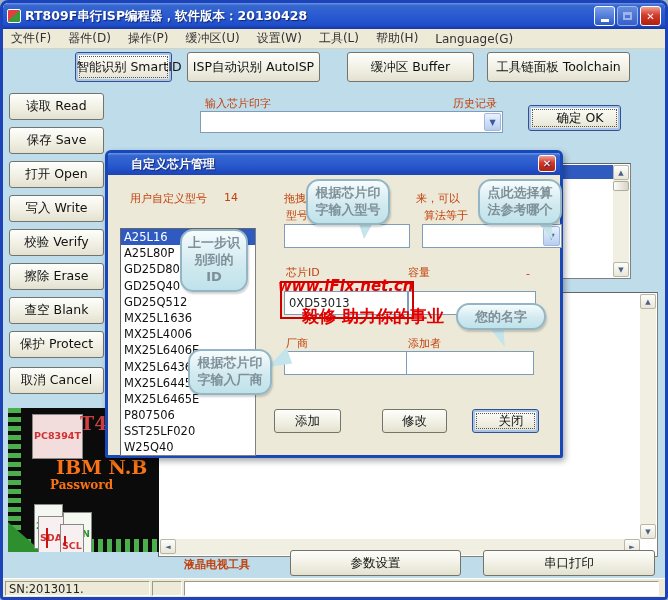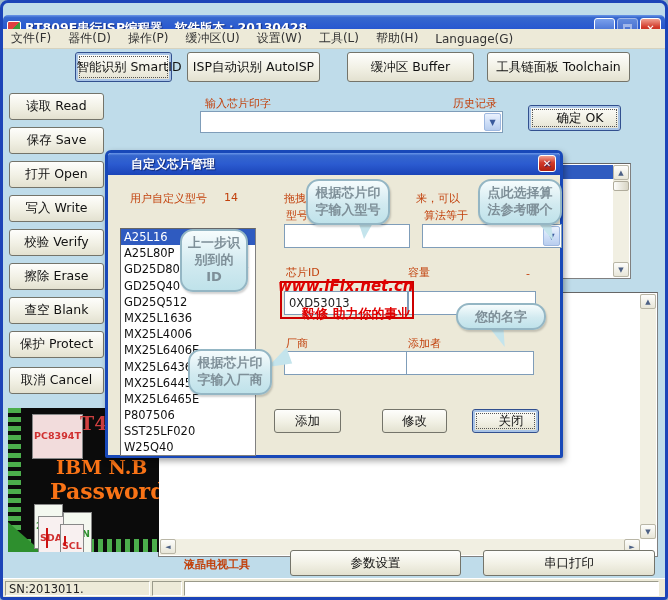--- a/index.html
+++ b/index.html
@@ -1,20 +1,20 @@
 <!DOCTYPE html>
 <html><head>
 <meta charset="utf-8">
 <style>
   html,body{margin:0;padding:0;background:#9AB6C8;font-family:"DejaVu Sans","Liberation Sans",sans-serif;}
   *{box-sizing:border-box;}
   .window{position:relative;width:668px;height:600px;border:3px solid #1C44B8;border-radius:8px 8px 4px 4px;
           background:#BFDCEA;overflow:hidden;}
   
-  .titlebar{position:absolute;left:0;top:12px;width:662px;height:26px;
+  .titlebar{position:absolute;left:0;top:0;width:662px;height:26px;
             background:linear-gradient(180deg,#6A96E8 0%,#3667CE 10%,#2B5BD0 45%,#1F4ECC 85%,#17379E 100%);
             display:flex;align-items:center;padding:0 4px;border-radius:5px 5px 0 0;}
   .titlebar .title{color:#fff;font-weight:bold;font-size:12.5px;text-shadow:1px 1px 1px #10266E;margin-left:4px;flex:1;
                    white-space:nowrap;overflow:hidden;}
   .app-icon{width:14px;height:14px;border-radius:2px;background:linear-gradient(135deg,#E04040 0 50%,#3A9A3A 50% 100%);
             border:1px solid #fff;}
   .winbtn{width:21px;height:20px;margin-left:2px;border:1px solid #fff;border-radius:3px;
           display:flex;align-items:center;justify-content:center;color:#fff;font-size:10px;font-weight:bold;}
   .winbtn.min{background:linear-gradient(180deg,#7AA0EC,#2E5BC8);}
   .winbtn.max{background:linear-gradient(180deg,#8AAAE8,#4A6FC8);opacity:.55;}
@@ -189,21 +189,21 @@
     </div>
   </div>
 
   <div class="chip">
     <div class="pins-left"></div>
     <div class="pins-bottom"></div>
     <div class="pcb-corner"></div>
     <div class="chip-badge" style="left:24px;top:6px;background:#F2DCDC;color:#D03030;font-size:9.5px;">PC8394T</div>
     <div class="chip-serif" style="left:72px;top:4px;color:#D04040;font-size:19px;">T43</div>
     <div class="chip-serif" style="left:48px;top:48px;font-size:19px;">IBM N.B</div>
-    <div class="chip-serif" style="left:42px;top:70px;font-size:22px;">Password</div>
+    <div class="chip-serif" style="left:42px;top:70px;font-size:12px;">Password</div>
     <div class="chip-badge" style="left:26px;top:96px;background:#F4F8F0;color:#2E8F2E;font-size:9.5px;">2PIN</div>
     <div class="chip-badge" style="left:30px;top:108px;background:#F8F0F0;color:#D03030;font-size:9.5px;">SDA</div>
     <div class="chip-badge" style="left:55px;top:104px;background:#F4F8F0;color:#2E8F2E;font-size:9.5px;">3PIN</div>
     <div class="chip-badge" style="left:52px;top:116px;background:#F8F0F0;color:#D03030;font-size:9.5px;">SCL</div>
     <div class="redline" style="left:38px;top:120px;height:20px;"></div>
     <div class="redline" style="left:56px;top:128px;height:10px;"></div>
   </div>
 
   <div class="lbl" style="left:181px;top:554px;font-weight:bold;">液晶电视工具</div>
   <button class="xp-btn" style="left:287px;top:547px;width:171px;height:26px;">
@@ -255,21 +255,21 @@
       <input class="field" style="left: 176px; top: 49px; width: 126px; height: 24px;">
       <div class="lbl" style="left:316px;top:33px;">算法等于</div>
       <div class="combo" style="left:314px;top:49px;width:140px;height:24px;">
         <div class="arrow">▼</div>
       </div>
 
       <div class="lbl" style="left:178px;top:90px;">芯片ID</div>
       <input class="field" style="left: 176px; top: 116px; width: 124px; height: 24px;" value="0XD53013">
       <div class="red-frame" style="left:172px;top:106px;width:134px;height:38px;"></div>
       <div class="wm" style="left:170px;top:102px;font-size:15px;font-style:italic;">www.iFix.net.cn</div>
-      <div class="wm" style="left:170px;top:130px;font-size:13px;padding-left:24px;">毅修  助力你的事业</div>
+      <div class="wm" style="left:170px;top:130px;font-size:17px;padding-left:24px;">毅修  助力你的事业</div>
 
       <div class="lbl" style="left:300px;top:90px;">容量</div>
       <div class="lbl" style="left:418px;top:92px;">-</div>
       <input class="field" style="left: 300px; top: 116px; width: 128px; height: 24px;">
 
       <div class="lbl" style="left:178px;top:161px;">厂商</div>
       <input class="field" style="left: 176px; top: 176px; width: 126px; height: 24px;">
       <div class="lbl" style="left:300px;top:161px;">添加者</div>
       <input class="field" style="left: 298px; top: 176px; width: 128px; height: 24px;">
 

